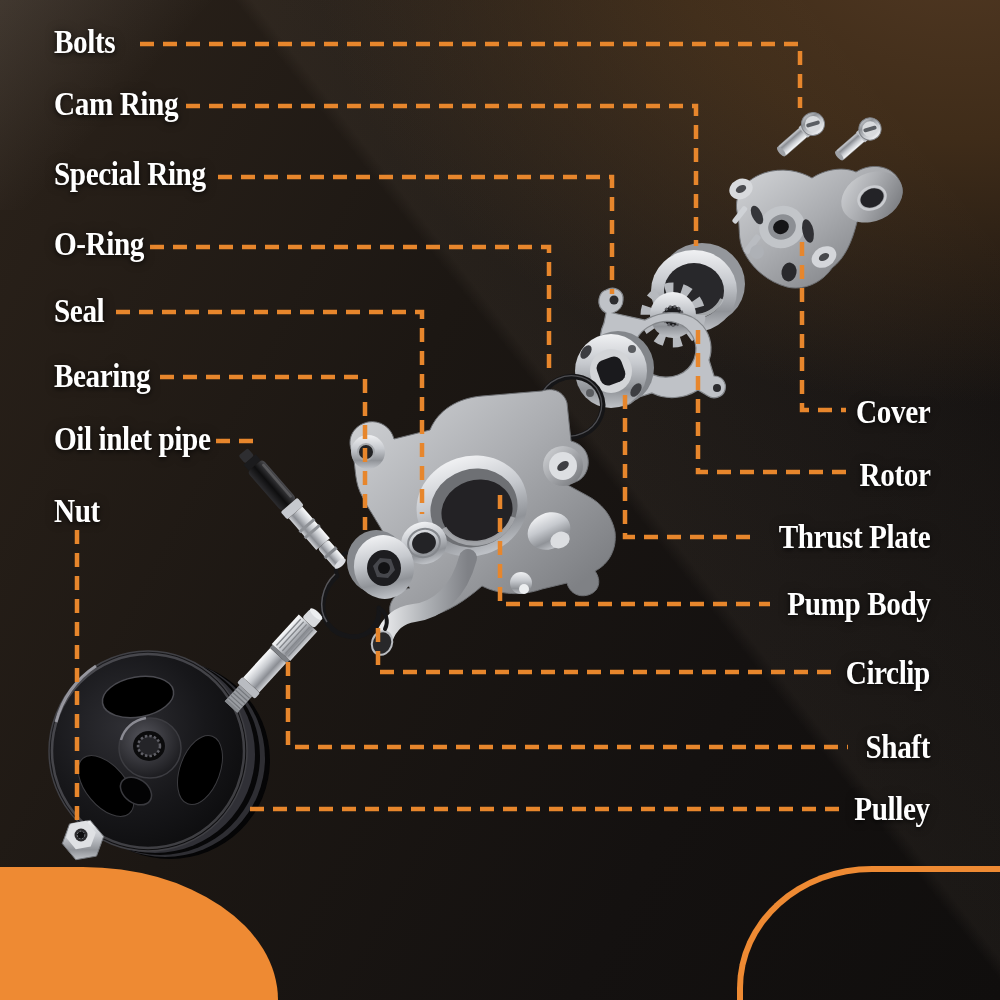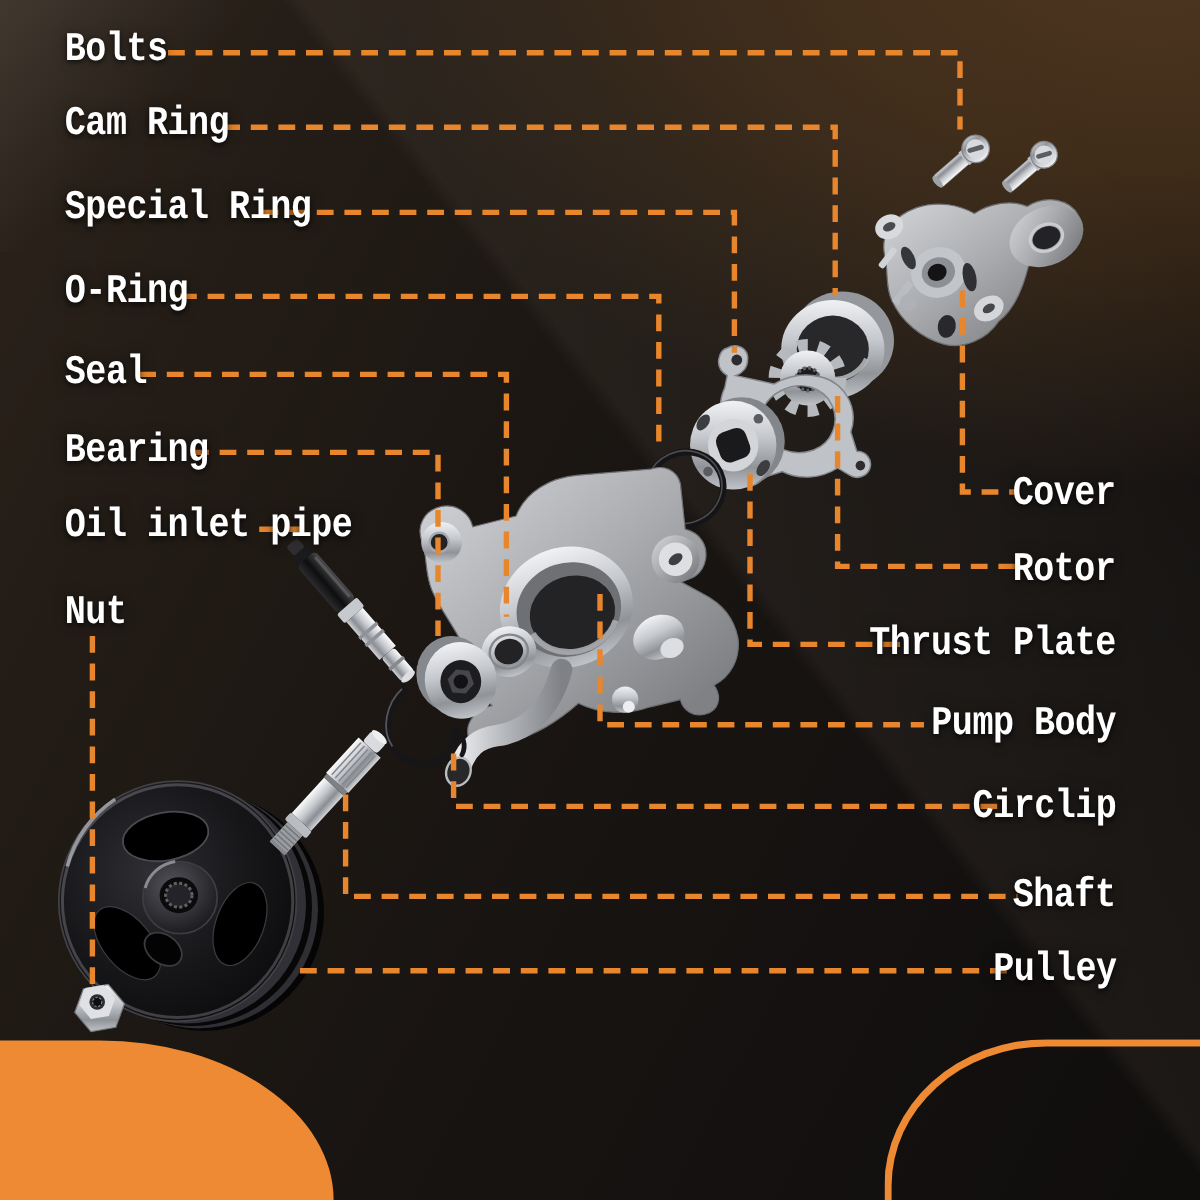--- a/index.html
+++ b/index.html
@@ -1,18 +1,18 @@
 <!DOCTYPE html>
 <html><head>
 <meta charset="utf-8">
 <style>
   html,body{margin:0;padding:0;background:#000;}
   .stage{
     position:relative;width:1000px;height:1000px;overflow:hidden;
-    font-family:Liberation Mono, monospace;
+    font-family:Liberation Serif, serif;
     background:
       radial-gradient(1050px 780px at 96% -8%, #523923 0%, #3f2c19 28%, rgba(46,32,19,0) 62%),
       linear-gradient(118deg, #2b221a 0%, #1c1713 40%, #141110 72%, #100e0d 100%);
   }
   .wedge{
     position:absolute;inset:0;pointer-events:none;
     background:linear-gradient(52deg, rgba(0,0,0,0) 57%, rgba(235,210,180,0.05) 58%, rgba(235,210,180,0.028) 78%, rgba(0,0,0,0) 90%);
   }
   .corner-light{
     position:absolute;top:0;left:0;width:280px;height:210px;pointer-events:none;

